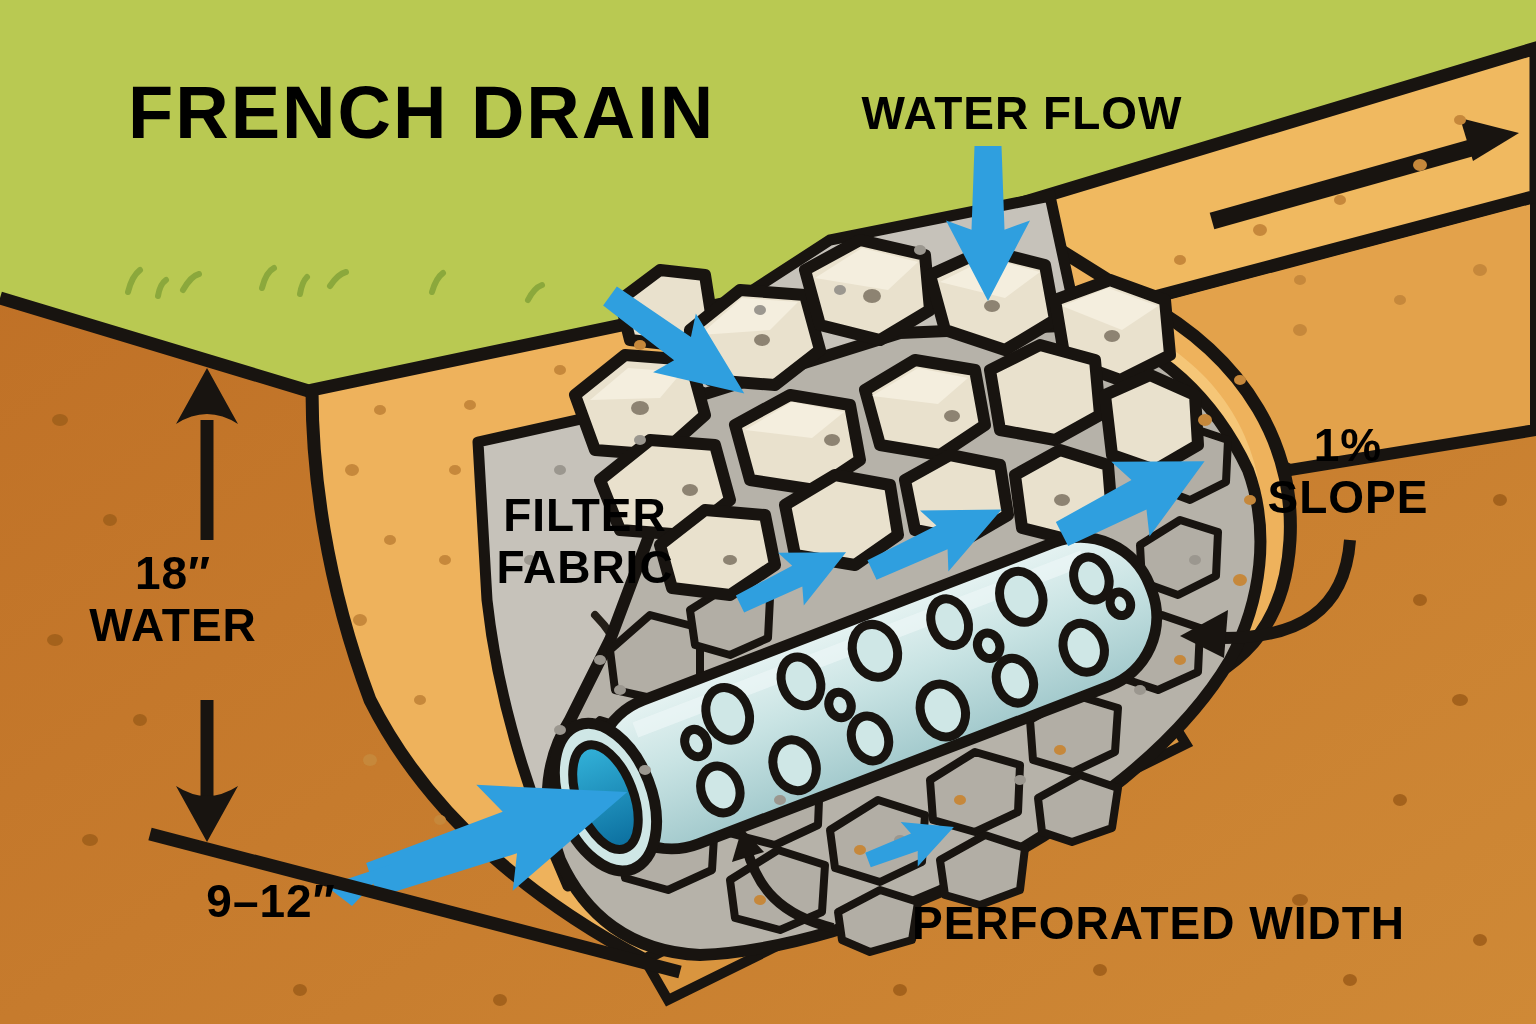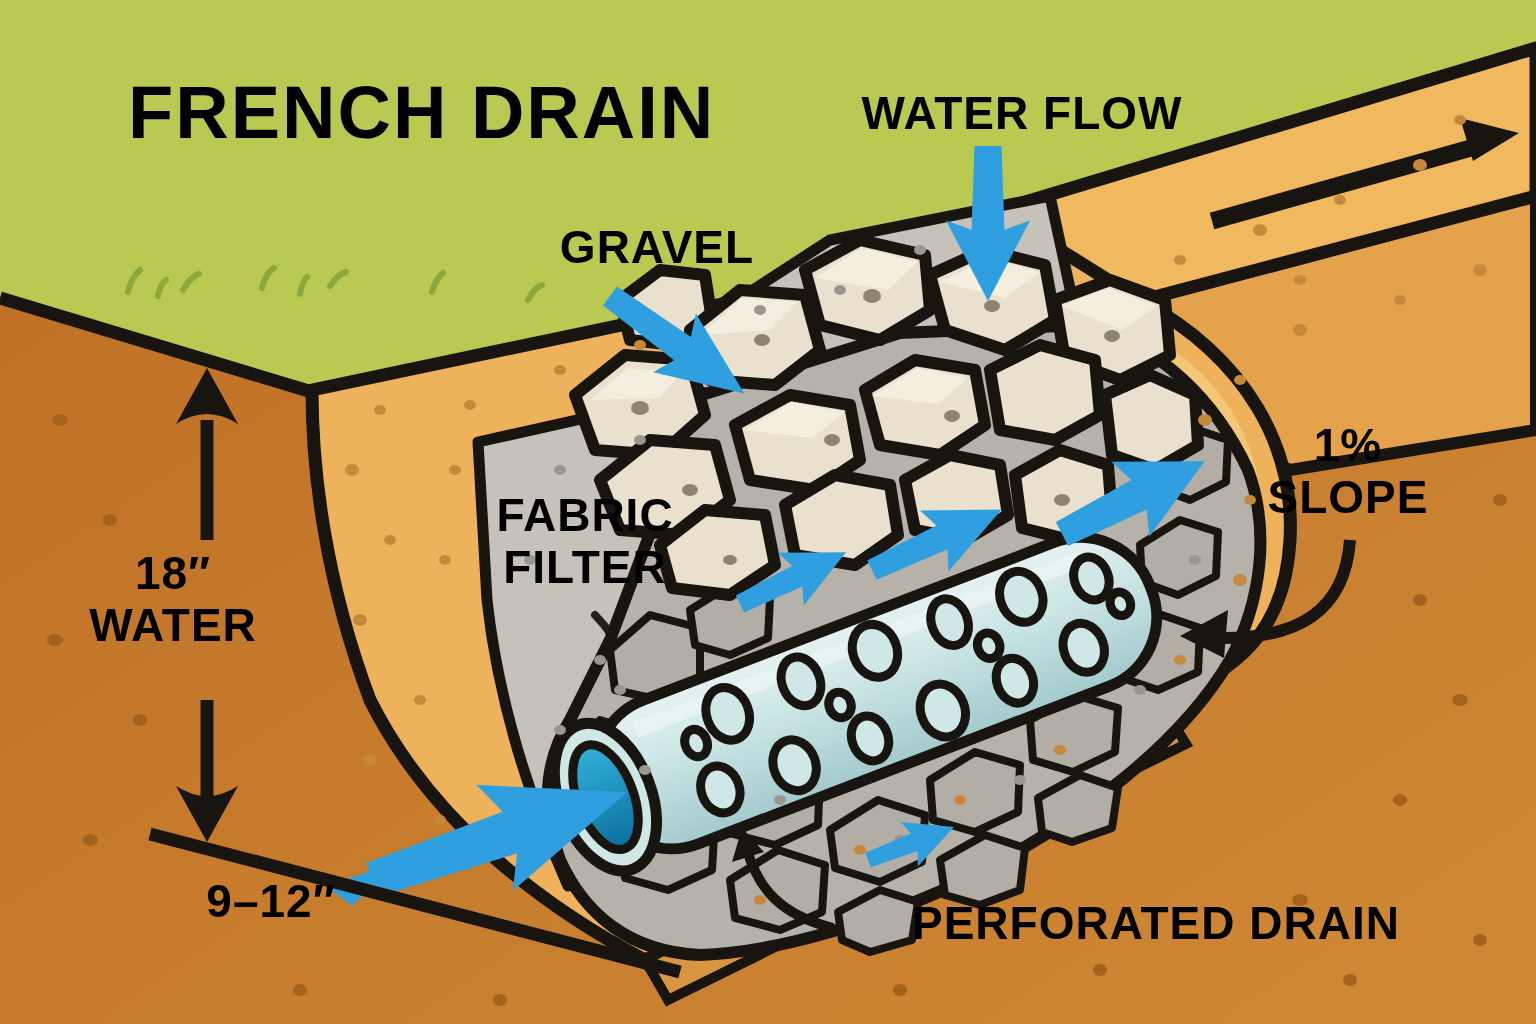--- a/index.html
+++ b/index.html
@@ -268,35 +268,34 @@
       <path d="M833,928 C780,915 757,888 746,846" fill="none" stroke-width="10"></path>
       <polygon points="742,828 732,862 764,852" stroke="none"></polygon>
     </g>
   </g>
 </svg>
 
 <div class="lbl title" style="left:128px;top:72px;">FRENCH DRAIN</div>
 
 <div class="lbl big ctr" style="left:1022px;top:88px;">WATER FLOW</div>
 
-<div class="lbl big ctr" style="left:657px;top:222px;">GRAVEL</div>
 
 <div class="lbl big ctr" style="left:585px;top:490px;">
+  <div>FILTER</div>
   <div>FABRIC</div>
-  <div>FILTER</div>
 </div>
 
 <div class="lbl big ctr" style="left:1348px;top:420px;">
   <div>1%</div>
   <div>SLOPE</div>
 </div>
 
 <div class="lbl big ctr" style="left:173px;top:548px;">
   <div>18″</div>
   <div>WATER</div>
 </div>
 
 <div class="lbl big ctr" style="left:247px;top:876px;margin-left:24px;">
   <div>9–12″</div>
 </div>
 
-<div class="lbl big" style="left:912px;top:898px;">PERFORATED DRAIN</div>
+<div class="lbl big" style="left:912px;top:898px;">PERFORATED WIDTH</div>
 </div>
 
 </body></html>

